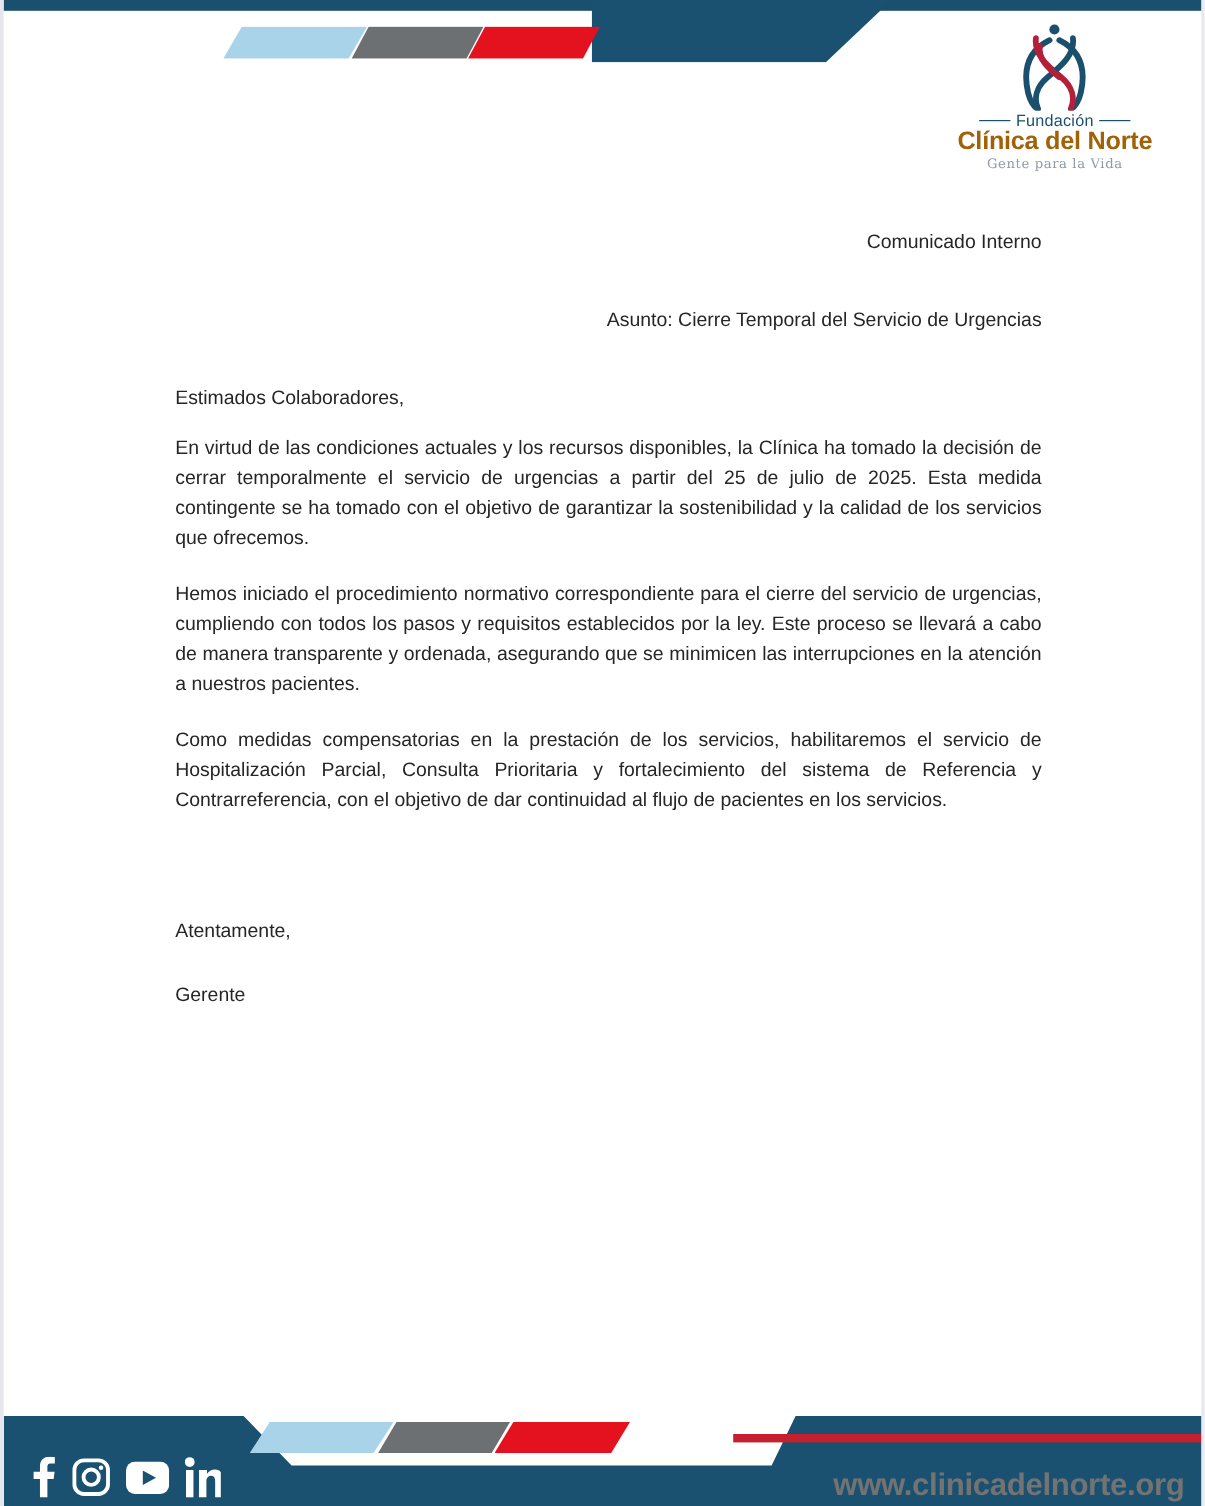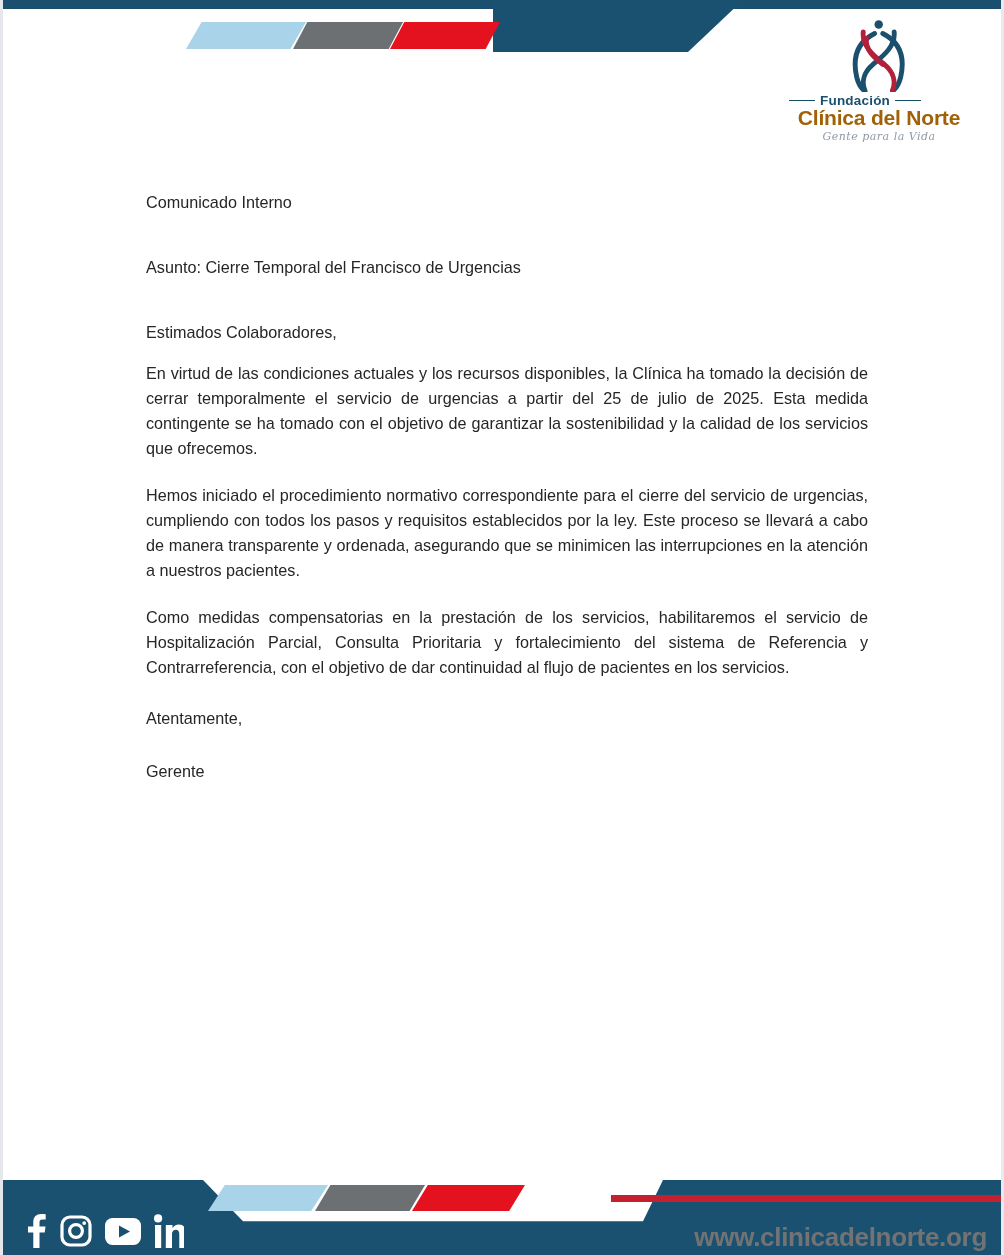--- a/index.html
+++ b/index.html
@@ -77,23 +77,23 @@
     text-align: center;
   }
   .logo-mark {
     height: 78px;
     display: block;
     margin: 0 auto;
   }
   .logo-fundacion-row {
     display: flex;
     align-items: center;
+    justify-content: center;
     gap: 5px;
     margin-top: 1px;
-    font-weight: bold;
   }
   .logo-rule {
     flex: 1;
     height: 1.5px;
     background: #1b4f6e;
     max-width: 26px;
   }
   .logo-fundacion {
     font-size: 13.5px;
     color: #1b4f6e;
@@ -103,48 +103,48 @@
   .logo-name {
     font-size: 21px;
     font-weight: bold;
     color: #a16207;
     line-height: 1.05;
     letter-spacing: -.2px;
     margin-top: -1px;
   }
   .logo-tagline {
     font-family: "DejaVu Serif", serif;
-    font-style: italic;
     font-size: 11px;
     color: #8f9aa6;
     margin-top: 1px;
     letter-spacing: .5px;
   }
 
   
   .doc {
     position: absolute;
     left: 143px;
     top: 190px;
     width: 722px;
     color: #262626;
     font-size: 16.2px;
     line-height: 25px;
   }
   .line-block {
     margin-bottom: 40px;
+    text-align: right;
   }
   .para {
     text-align: justify;
     margin-bottom: 22px;
   }
   .greeting {
   }
   .sig-closing {
-    margin-top: 26px;
+    margin-top: 84px;
     margin-bottom: 28px;
   }
   .sig-name { line-height: 24px; }
   .sig-role { line-height: 24px; }
 
   
   .footer-zone {
     position: absolute;
     bottom: 0; left: 0;
     width: 1004px;
@@ -242,21 +242,21 @@
       <span class="logo-rule"></span>
       <span class="logo-fundacion">Fundación</span>
       <span class="logo-rule"></span>
     </div>
     <div class="logo-name">Clínica del Norte</div>
     <div class="logo-tagline">Gente para la Vida</div>
   </div>
 
   <div class="doc">
     <div class="line-block">Comunicado Interno</div>
-    <div class="line-block">Asunto: Cierre Temporal del Francisco de Urgencias</div>
+    <div class="line-block">Asunto: Cierre Temporal del Servicio de Urgencias</div>
 
     <div class="greeting">Estimados Colaboradores,</div>
 
     <p class="para">En virtud de las condiciones actuales y los recursos disponibles, la Clínica ha tomado la decisión de cerrar temporalmente el servicio de urgencias a partir del 25 de julio de 2025. Esta medida contingente se ha tomado con el objetivo de garantizar la sostenibilidad y la calidad de los servicios que ofrecemos.</p>
     <p class="para">Hemos iniciado el procedimiento normativo correspondiente para el cierre del servicio de urgencias, cumpliendo con todos los pasos y requisitos establecidos por la ley. Este proceso se llevará a cabo de manera transparente y ordenada, asegurando que se minimicen las interrupciones en la atención a nuestros pacientes.</p>
     <p class="para">Como medidas compensatorias en la prestación de los servicios, habilitaremos el servicio de Hospitalización Parcial, Consulta Prioritaria y fortalecimiento del sistema de Referencia y Contrarreferencia, con el objetivo de dar continuidad al flujo de pacientes en los servicios.</p>
 
     <div class="sig-closing">Atentamente,</div>
     <div class="sig-role">Gerente</div>
   </div>

